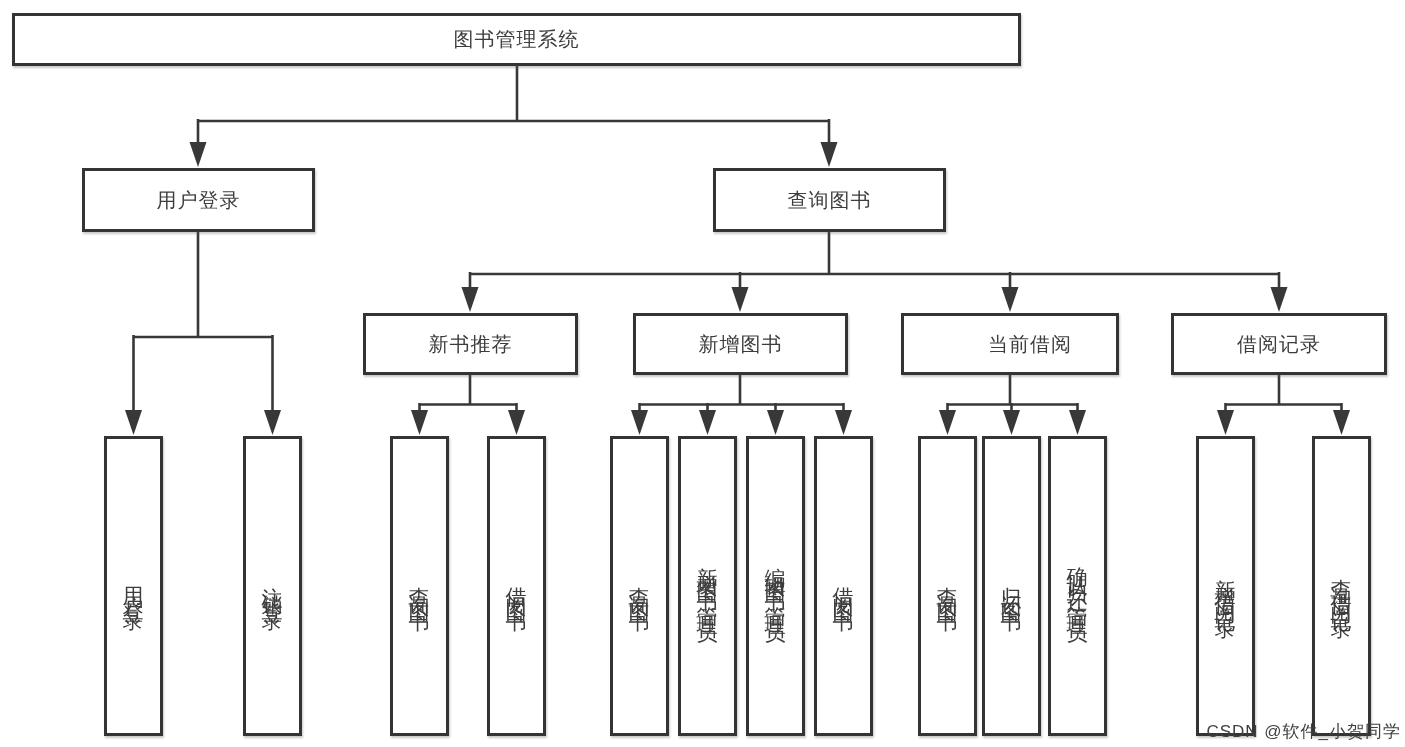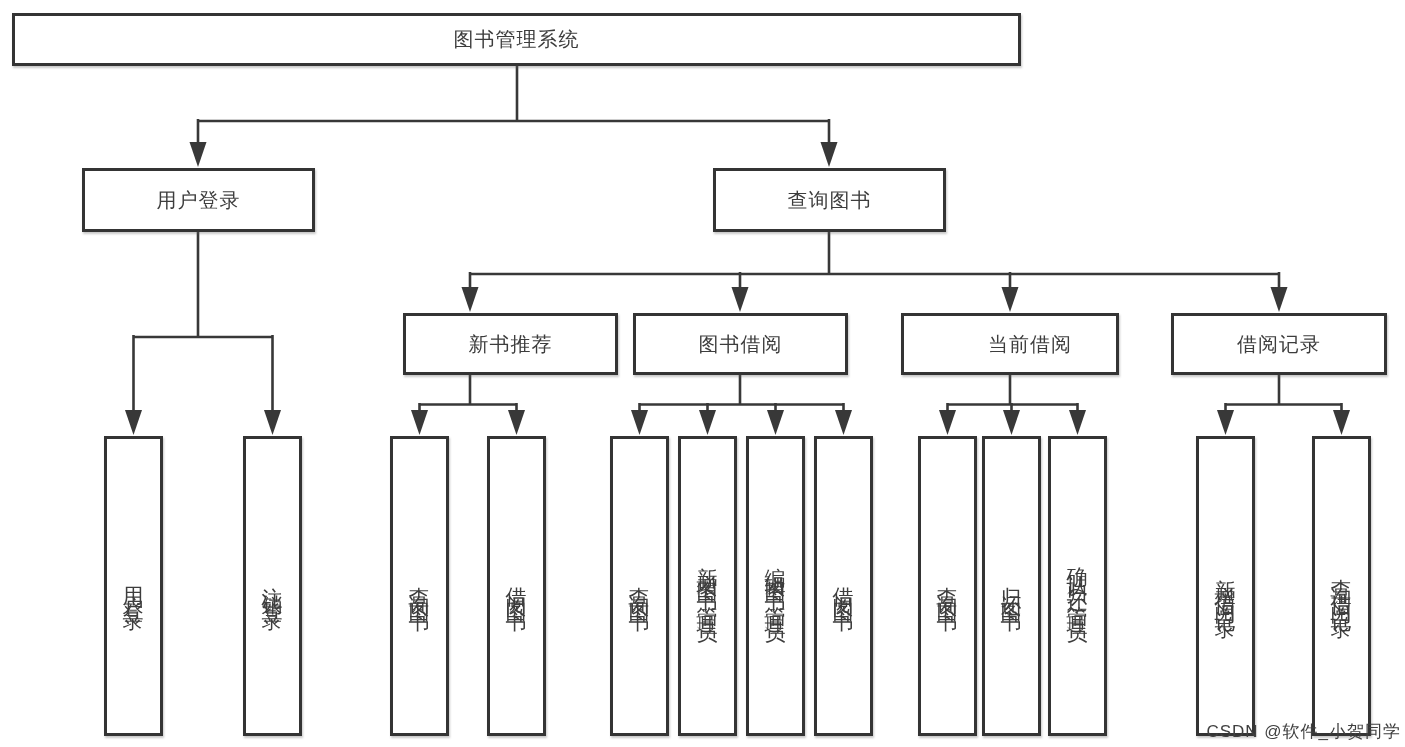--- a/index.html
+++ b/index.html
@@ -99,22 +99,22 @@
       <polygon points="1217,410 1234,410 1225.5,435"></polygon>
       <polygon points="1333,410 1350,410 1341.5,435"></polygon>
     </g>
   </svg>
 
   <div class="node" style="left:12px;top:13px;width:1009px;height:53px;">图书管理系统</div>
 
   <div class="node" style="left:82px;top:168px;width:233px;height:64px;">用户登录</div>
   <div class="node" style="left:713px;top:168px;width:233px;height:64px;">查询图书</div>
 
-  <div class="node" style="left:363px;top:313px;width:215px;height:62px;margin-left:40px;">新书推荐</div>
-  <div class="node" style="left:633px;top:313px;width:215px;height:62px;">图书借阅</div>
+  <div class="node" style="left:363px;top:313px;width:215px;height:62px;">新书推荐</div>
+  <div class="node" style="left:633px;top:313px;width:215px;height:62px;">新增图书</div>
   <div class="node" style="left:901px;top:313px;width:218px;height:62px;padding-left:40px;">当前借阅</div>
   <div class="node" style="left:1171px;top:313px;width:216px;height:62px;">借阅记录</div>
 
   <div class="leaf" style="left:104px;">
     <span>用户登录</span>
   </div>
   <div class="leaf" style="left:243px;">
     <span>注销登录</span>
   </div>
 

